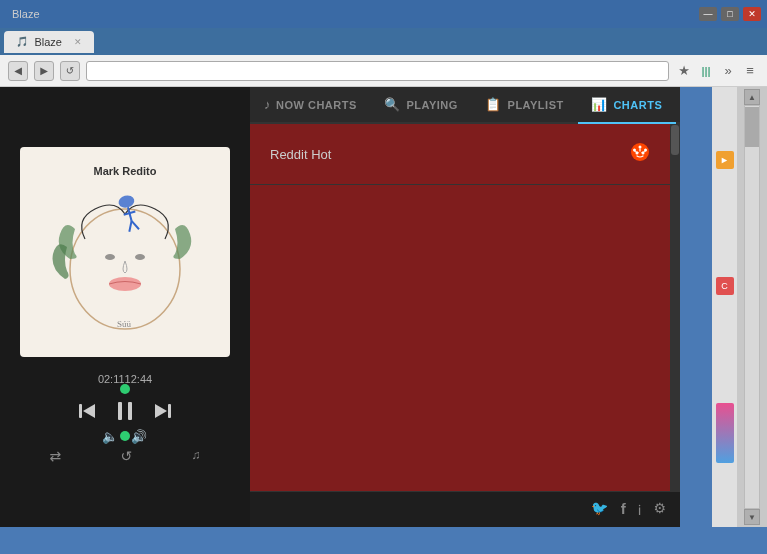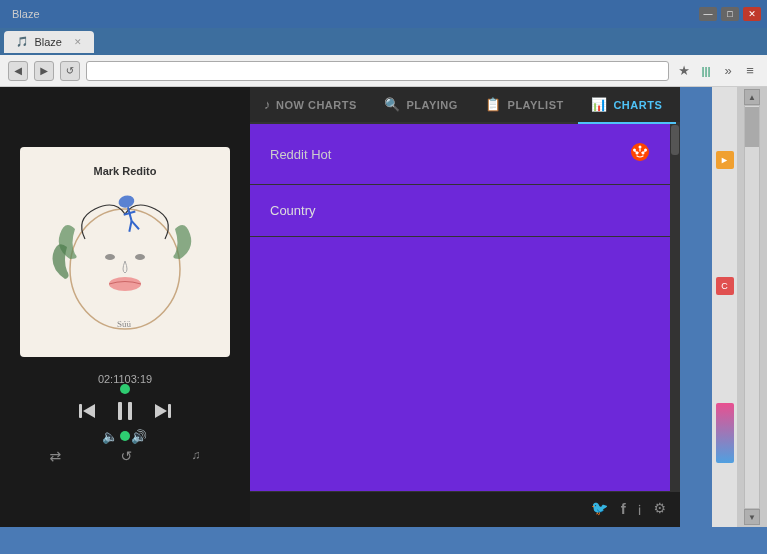--- a/index.html
+++ b/index.html
@@ -284,21 +284,21 @@
       color: #4fc3f7;
       border-bottom: 2px solid #4fc3f7;
       margin-bottom: -2px;
     }
     .tab-icon { font-size: 13px; }
 
     
     .charts-list {
       flex: 1;
       overflow-y: auto;
-      background: #6d28d9;
+      background: #7f1d1d;
     }
     .chart-item {
       display: flex;
       align-items: center;
       justify-content: space-between;
       padding: 18px 20px;
       border-bottom: 1px solid #333;
       cursor: pointer;
       color: #ddd;
       font-size: 13px;
@@ -406,21 +406,21 @@
               <line x1="20" y1="28" x2="25" y2="38" stroke="#3366cc" stroke-width="2"></line>
             </g>
 
             <text x="72" y="148" font-size="9" fill="#888" font-family="serif">Súü</text>
           </svg>
         </div>
       </div>
 
       <div class="time-display">
         <span>02:11</span>
-        <span>03:19</span>
+        <span>12:44</span>
       </div>
       <div class="progress-bar-bg" style="margin: 2px 10px;">
         <div class="progress-bar-fill"></div>
         <div style="width:10px;height:10px;background:#2ecc71;border-radius:50%;position:absolute;top:-3px;left:57%;transform:translateX(-50%);"></div>
       </div>
 
 
       <div class="controls">
         <button class="ctrl-btn" style="background:none;border:none;">
           <svg width="20" height="20" viewBox="0 0 20 20" fill="#ccc">
@@ -497,23 +497,20 @@
                 <circle cx="4.5" cy="8" r="1.5" fill="white"></circle>
                 <path d="M4.5 9.5 Q7 10 8.5 10.5" fill="none" stroke="white" stroke-width="1"></path>
               </svg>
             </span>
           </div>
 
 
 
 
 
-          <div class="chart-item">
-            <span>Country</span>
-          </div>
 
         </div>
 
         <div class="charts-scrollbar">
           <div class="charts-scrollbar-thumb"></div>
         </div>
       </div>
 
       <div class="social-bar">
         <span class="social-icon">🐦</span>

